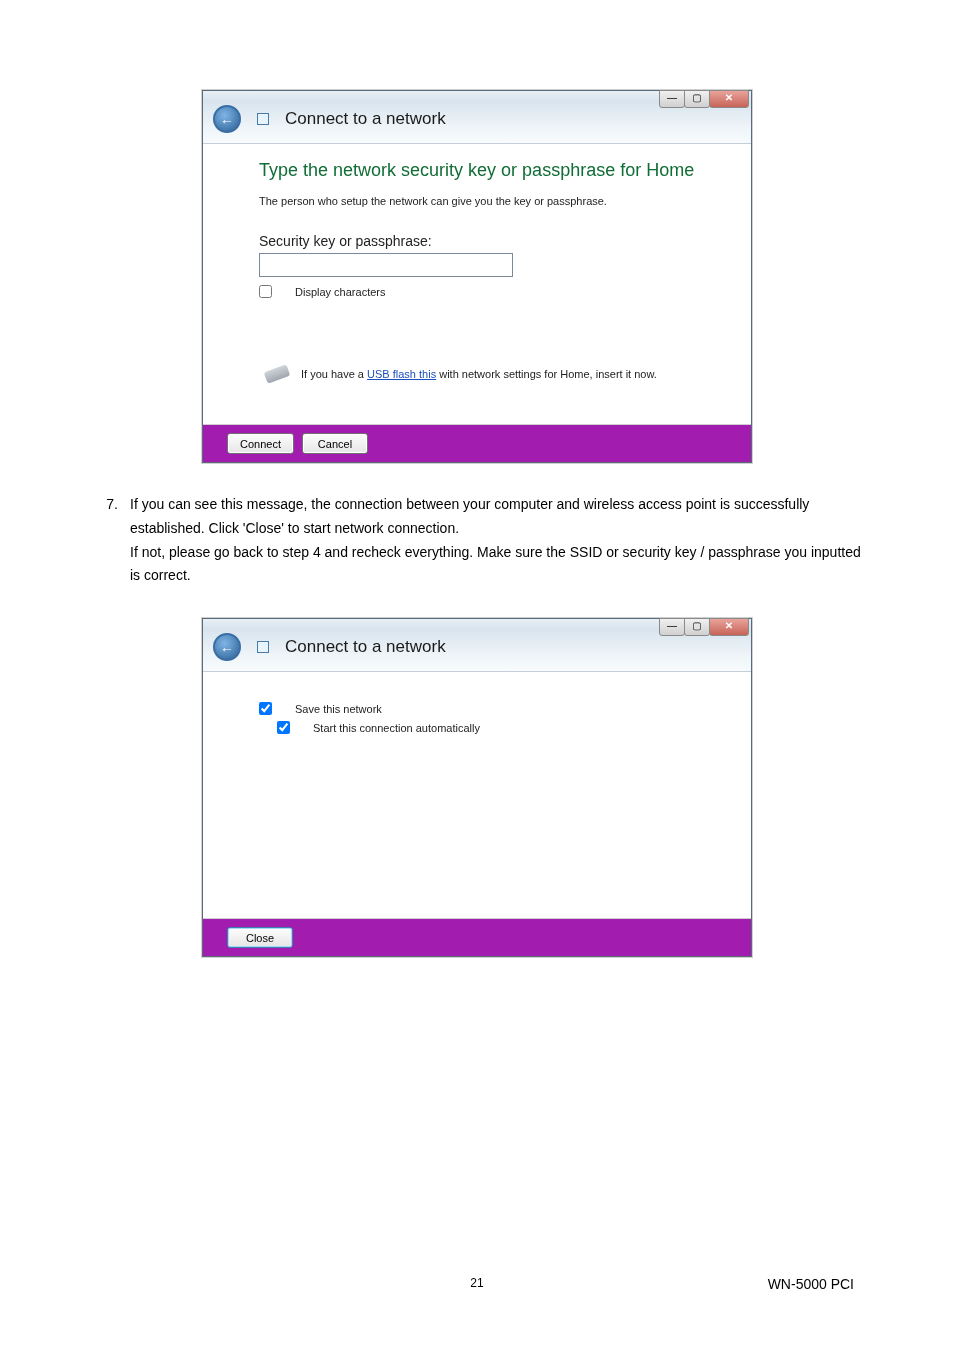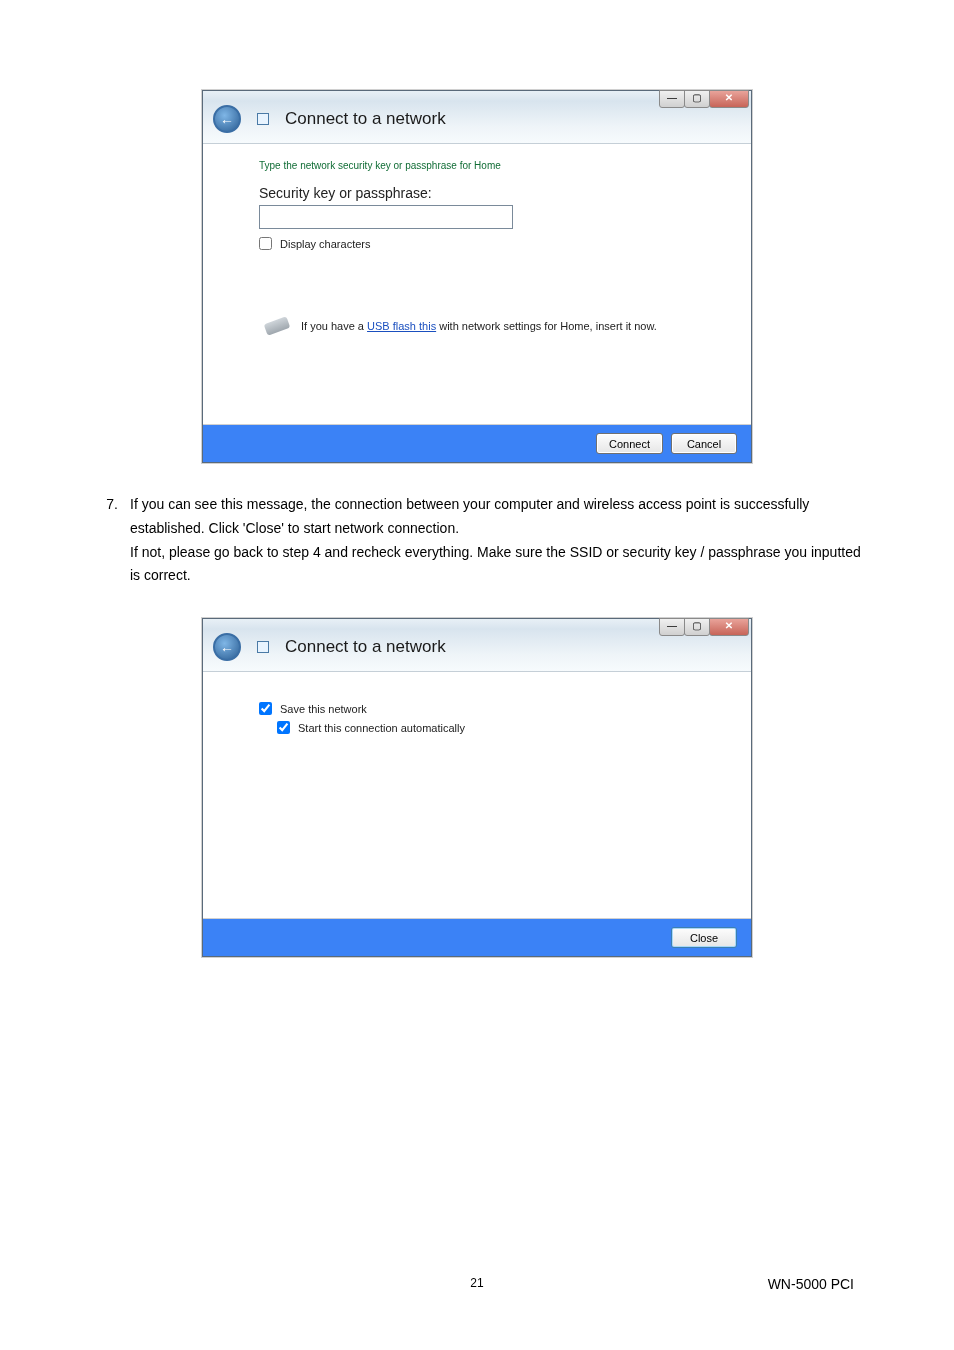--- a/index.html
+++ b/index.html
@@ -91,21 +91,21 @@
   .header-title { font-size: 17px; color: #1a1a1a; }
   .body-area {
     padding: 16px 28px 12px 56px;
     min-height: 280px;
     background: #fff;
     box-sizing: border-box;
   }
   .body-area.short { min-height: 246px; }
   .prompt {
     color: #116d36;
-    font-size: 10px;
+    font-size: 18px;
     margin-bottom: 14px;
   }
   .subtext {
     font-size: 11px;
     color: #222;
     margin-bottom: 26px;
   }
   .field-label {
     font-size: 14px;
     color: #222;
@@ -118,21 +118,21 @@
     padding: 1px 3px;
     font-family: inherit;
     font-size: 12px;
     background: #fff;
     margin-bottom: 8px;
     box-sizing: content-box;
   }
   .check-row {
     display: flex;
     align-items: center;
-    gap: 8px;
+    gap: 23px;
     font-size: 11px;
     color: #222;
     margin-bottom: 6px;
   }
   .check-row input {
     width: 13px;
     height: 13px;
     margin: 0;
   }
   .check-indent { margin-left: 18px; }
@@ -150,25 +150,24 @@
     height: 12px;
     background: linear-gradient(#cfd5da, #9fa7ae);
     border-radius: 3px;
     transform: rotate(-20deg);
   }
   .usb-link {
     color: #1a4fbf;
     text-decoration: underline;
   }
   .footer-bar {
-    background: #3b82f6;
+    background: #a21caf;
     border-top: 1px solid #d0d0d0;
-    padding: 8px 14px;
-    display: flex;
-    justify-content: flex-end;
+    padding: 8px 24px;
+    display: flex;
     gap: 8px;
   }
   .vista-btn {
     min-width: 66px;
     height: 21px;
     padding: 0 12px;
     border: 1px solid #707070;
     background: linear-gradient(#fdfdfd, #e6e6e6);
     font-size: 11px;
     border-radius: 3px;
@@ -220,20 +219,21 @@
         <div class="win-btn win-close">✕</div>
       </div>
     </div>
     <div class="header-row">
       <div class="back-btn">←</div>
       <span class="net-icon"></span>
       <span class="header-title">Connect to a network</span>
     </div>
     <div class="body-area">
       <div class="prompt">Type the network security key or passphrase for Home</div>
+      <div class="subtext">The person who setup the network can give you the key or passphrase.</div>
       <div class="field-label">Security key or passphrase:</div>
       <input class="text-input" type="text" value="" style="">
       <div class="check-row">
         <input type="checkbox" style="">
         <span>Display characters</span>
       </div>
       <div class="usb-row">
         <div class="usb-icon"></div>
         <div>
           <span>If you have a </span><a href="#" class="usb-link">USB flash this</a><span> with network settings for Home, insert it now.</span>

